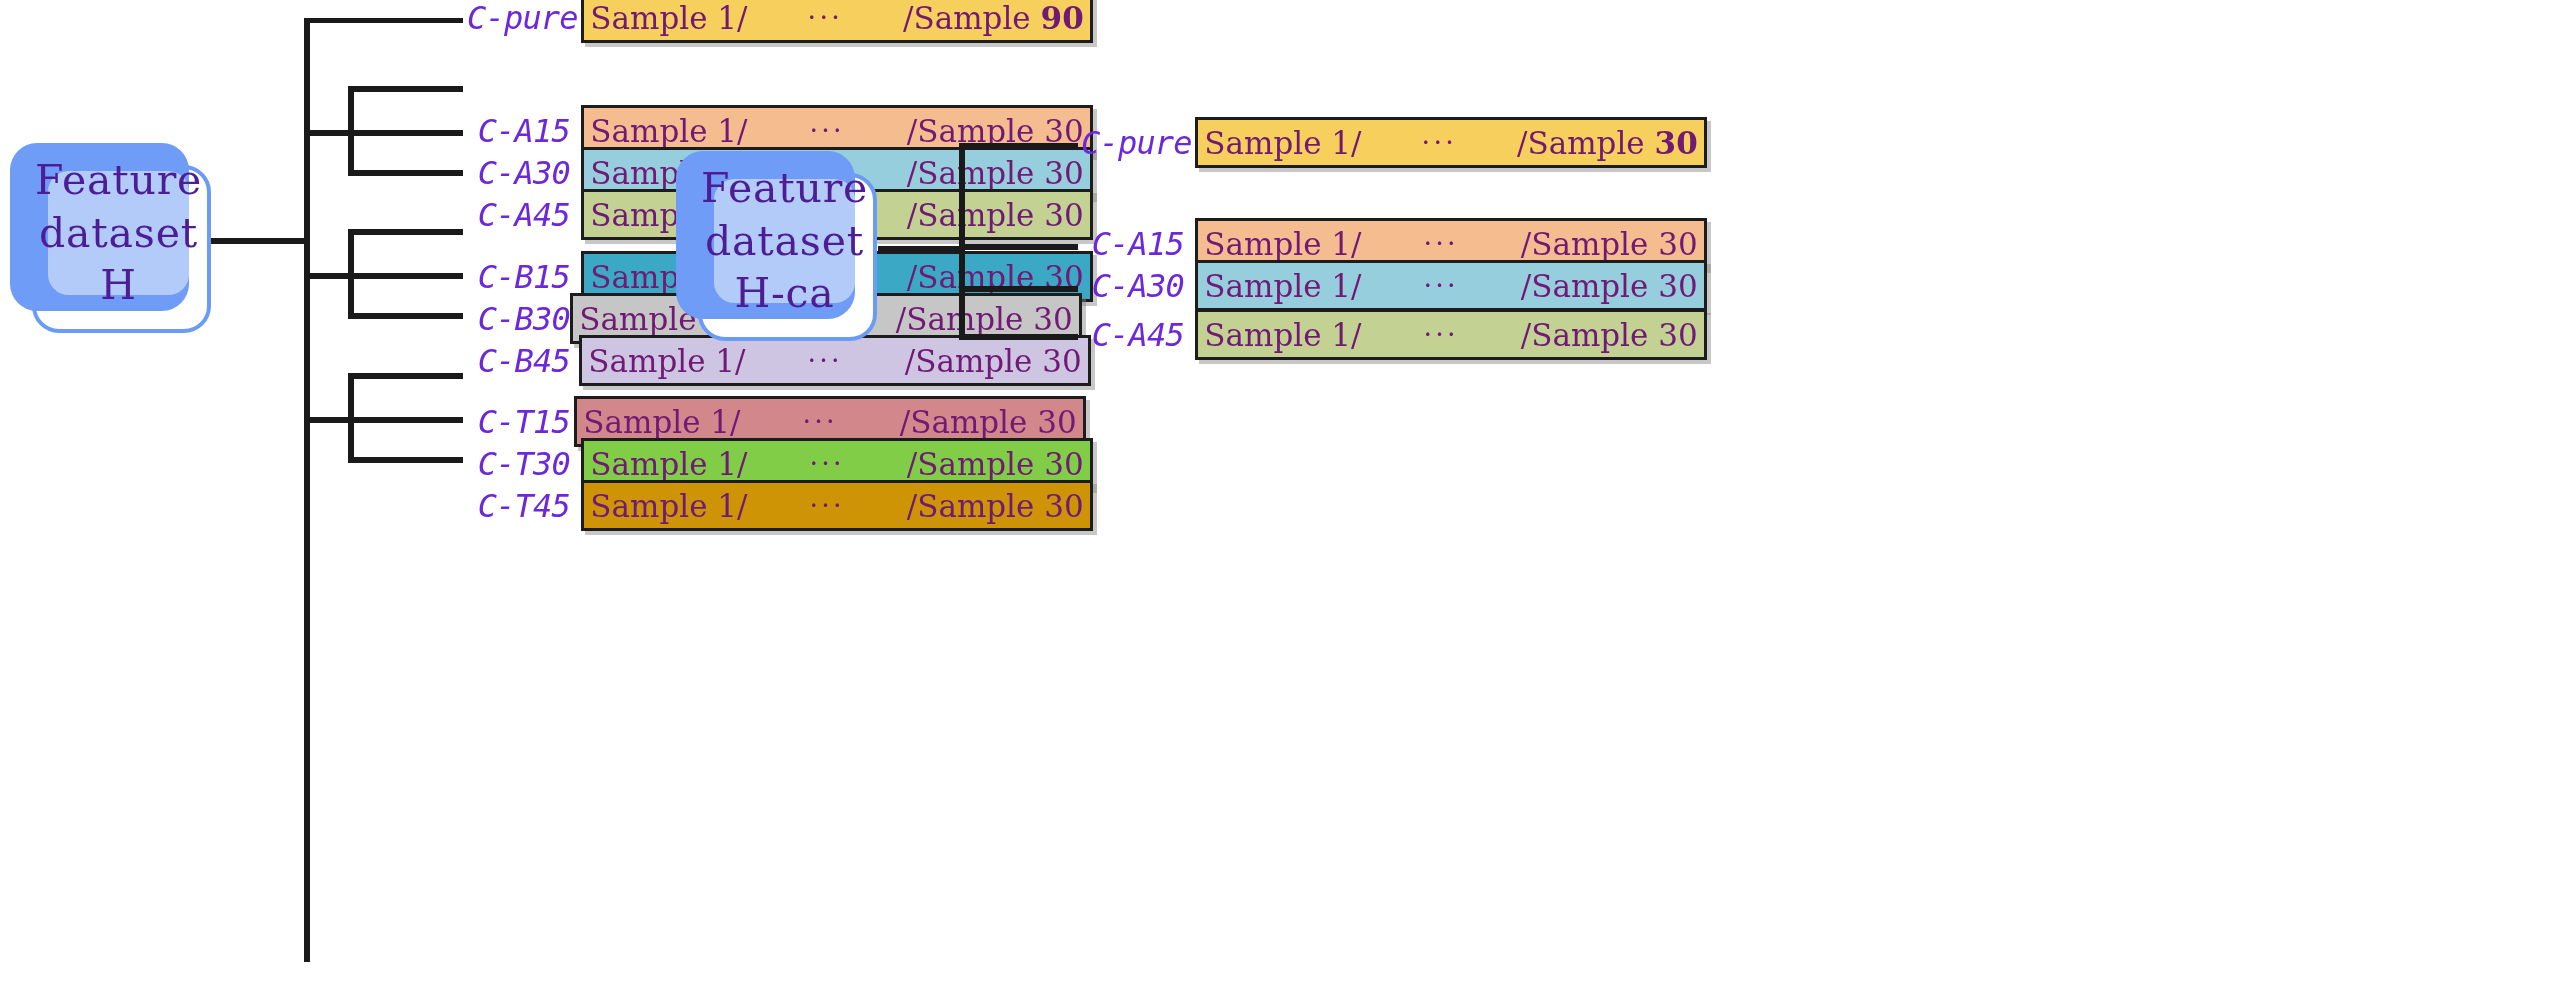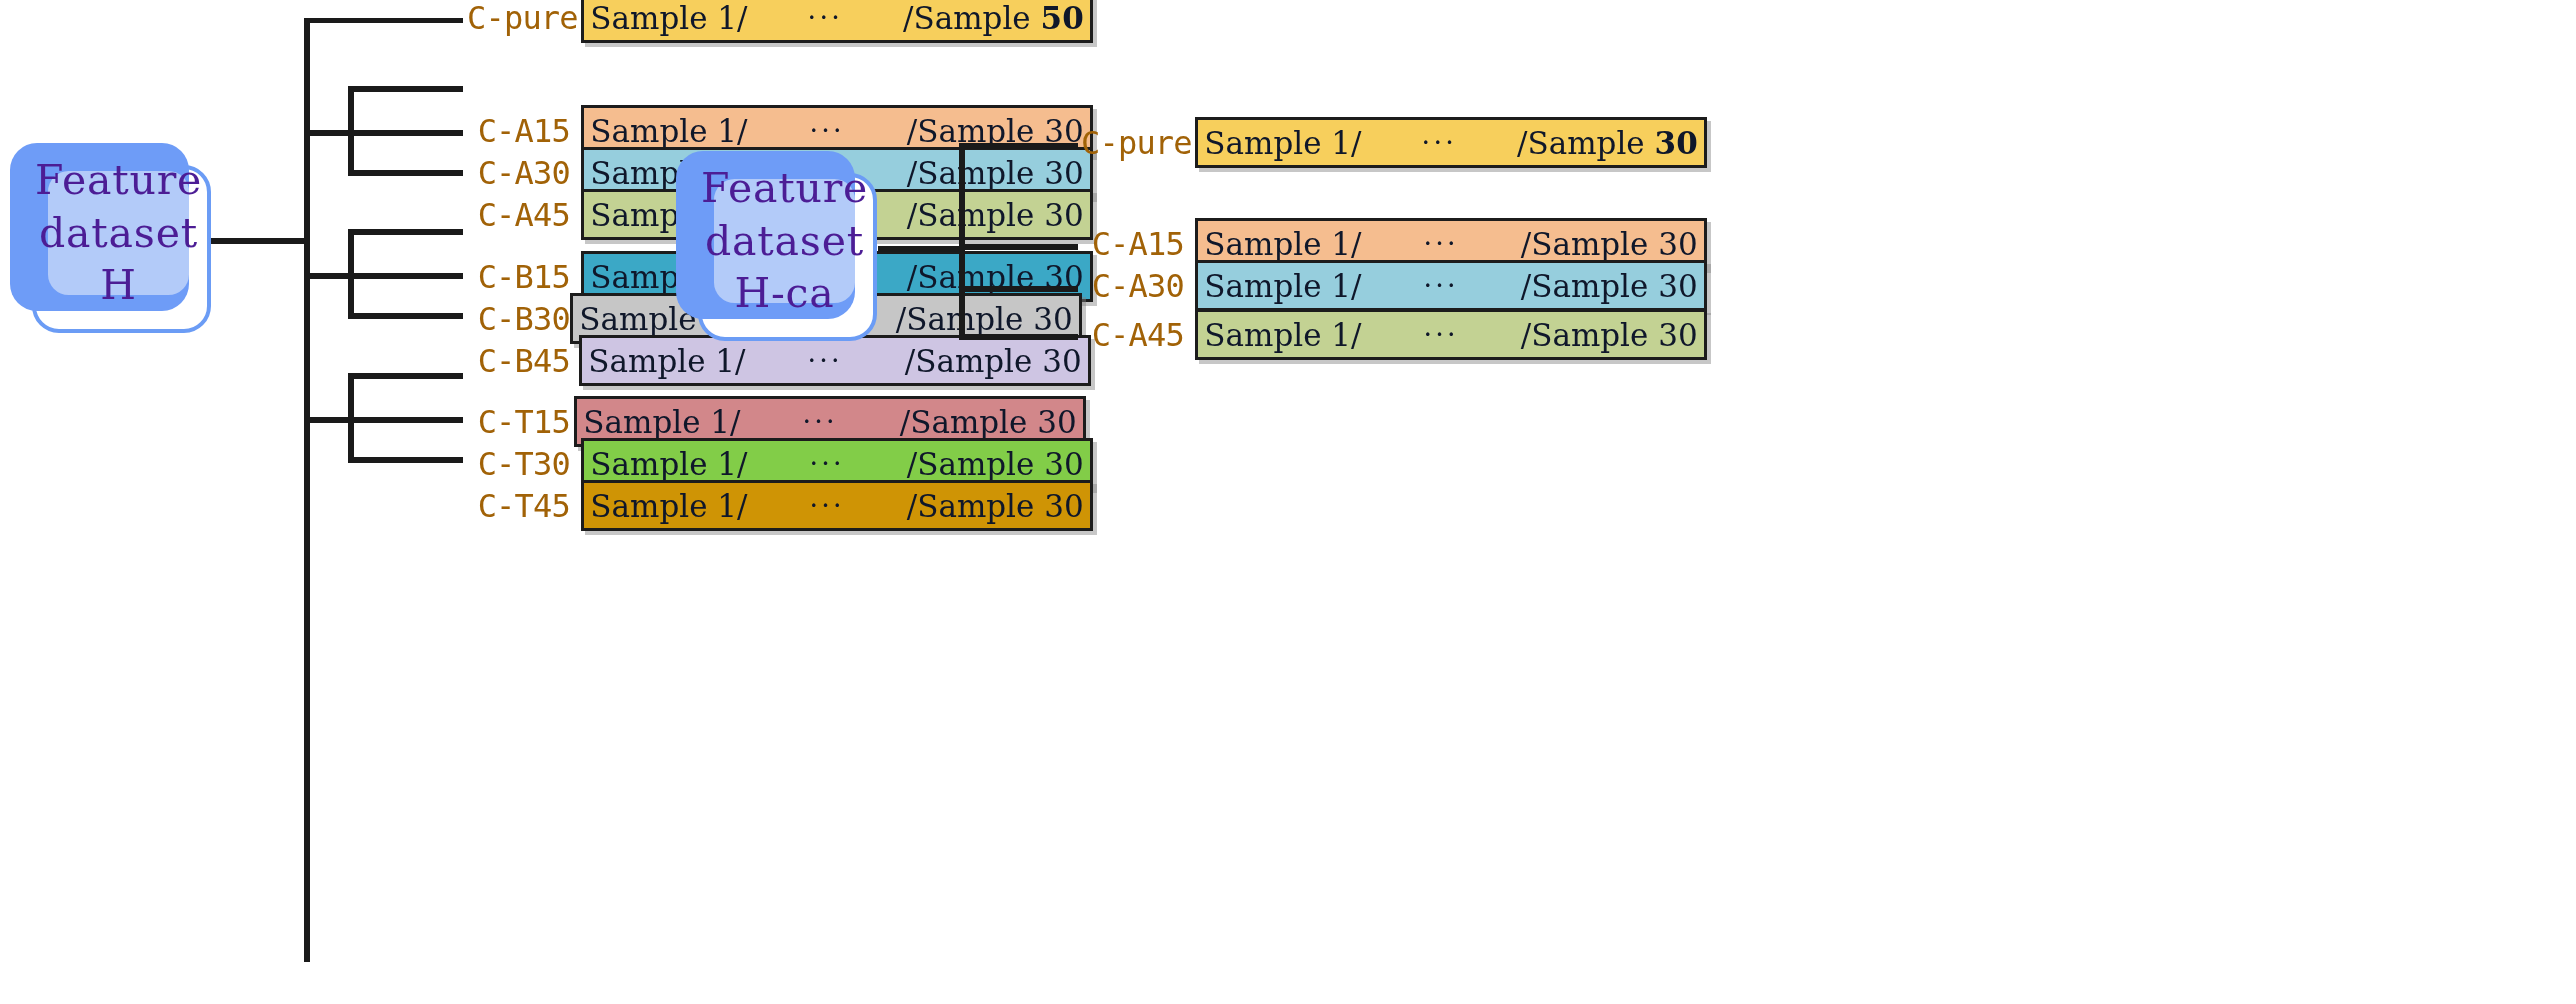--- a/index.html
+++ b/index.html
@@ -77,40 +77,41 @@
   
   .row {
     position: absolute;
     display: flex;
     align-items: center;
     height: 51px;
   }
   .row-label {
     font-family: "DejaVu Sans Mono", monospace;
     font-size: 32px;
-    color: #a16207;
+    color: #6d28d9;
     letter-spacing: -0.8px;
     white-space: nowrap;
     text-align: right;
+    font-style: italic;
   }
   .bar {
     position: relative;
     height: 51px;
     box-sizing: border-box;
     border: 3.2px solid #1c1c1c;
     box-shadow: 4px 4px 0 rgba(130,130,130,0.45);
     display: flex;
     align-items: center;
     padding: 0 6.3px;
     overflow: hidden;
   }
   .bar-text {
     font-family: "DejaVu Serif", serif;
     font-size: 31px;
-    color: #0f172a;
+    color: #701a75;
     white-space: nowrap;
     letter-spacing: 0px;
   }
   .bar-start { flex: 0 0 auto; }
   .bar-mid {
     flex: 1 1 auto;
     text-align: center;
     font-size: 27px;
     letter-spacing: 3.2px;
   }
@@ -152,21 +153,21 @@
   <div class="line-h" style="left:304px; top:417px; width:159px;"></div>
   <div class="line-h" style="left:348px; top:373px; width:115px;"></div>
   <div class="line-h" style="left:348px; top:457px; width:115px;"></div>
 
   <div id="left-rows">
       <div class="row" style="left: 467px; top: -8px;">
         <div class="row-label" style="width: 103px; padding-right: 11px;">C-pure</div>
         <div class="bar" style="width: 512px; background: rgb(247, 207, 92);">
           <span class="bar-text bar-start">Sample 1/</span>
           <span class="bar-text bar-mid">···</span>
-          <span class="bar-text bar-end"><span>/Sample </span><span class="bold-count">50</span></span>
+          <span class="bar-text bar-end"><span>/Sample </span><span class="bold-count">90</span></span>
         </div>
       </div>
       <div class="row" style="left: 467px; top: 105px;">
         <div class="row-label" style="width: 103px; padding-right: 11px;">C-A15</div>
         <div class="bar" style="width: 512px; background: rgb(245, 189, 143);">
           <span class="bar-text bar-start">Sample 1/</span>
           <span class="bar-text bar-mid">···</span>
           <span class="bar-text bar-end"><span>/Sample </span><span>30</span></span>
         </div>
       </div>

